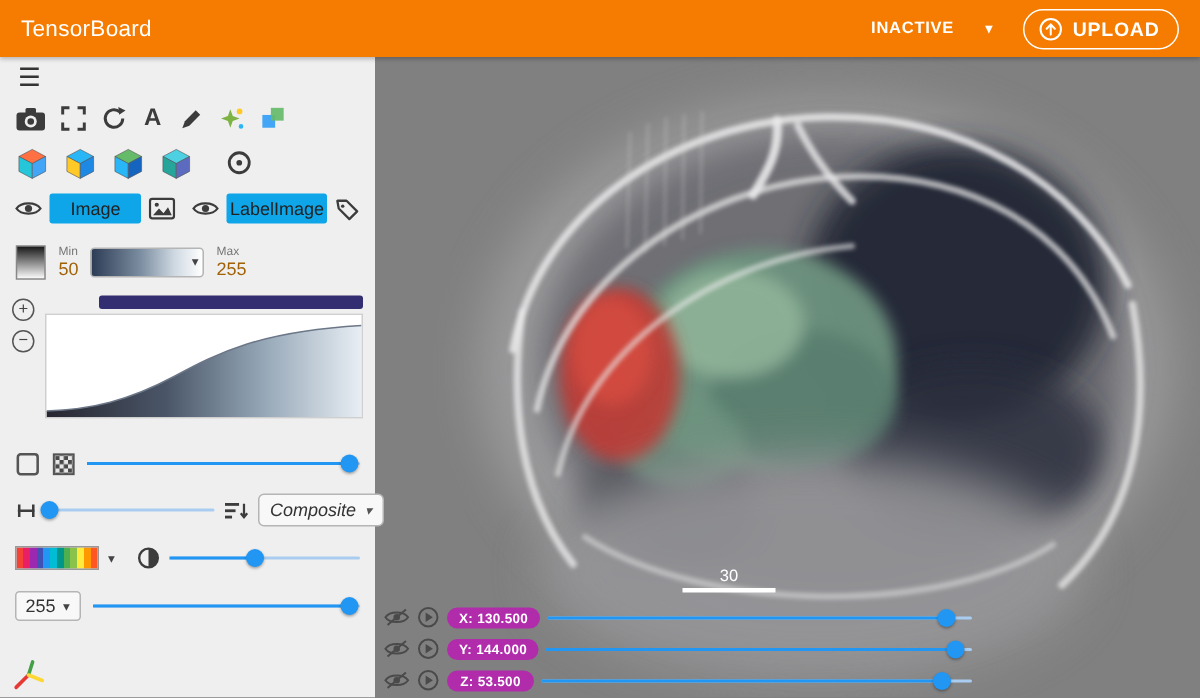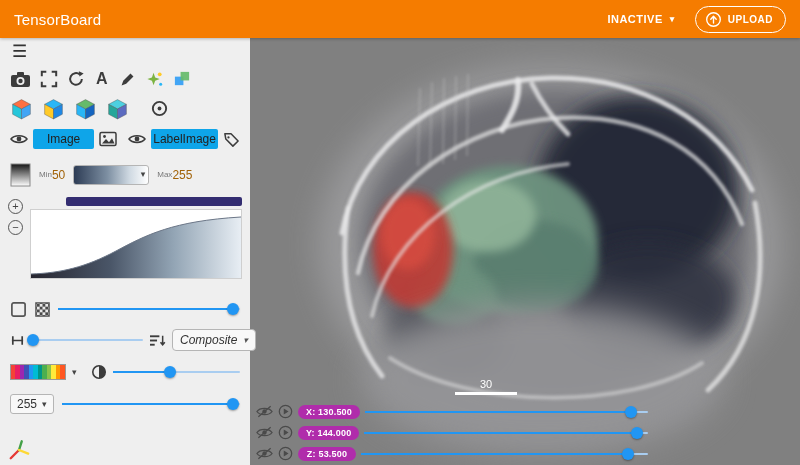--- a/index.html
+++ b/index.html
@@ -16,39 +16,39 @@
   
   .header{position:absolute;top:0;left:0;right:0;height:38px;background:var(--accent-orange);
     display:flex;align-items:center;color:#fff;z-index:30;box-shadow:0 1px 3px rgba(0,0,0,.25);}
   .app-title{font-size:15px;font-weight:500;margin:0 28px 0 14px;letter-spacing:.2px;}
   .tabs{display:flex;height:100%;}
   .tab{display:flex;align-items:center;padding:0 13px;font-size:11px;letter-spacing:.7px;
     color:rgba(255,255,255,.82);position:relative;cursor:pointer;font-weight:500;}
   .tab.active{color:#fff;font-weight:bold;}
   .tab.active::after{content:"";position:absolute;left:6px;right:6px;bottom:0;height:2px;background:#fff;}
   .header-right{margin-left:auto;display:flex;align-items:center;gap:20px;margin-right:14px;}
-  .status{font-size:11px;font-weight:bold;letter-spacing:.5px;display:flex;align-items:center;gap:7px;cursor:pointer;}
+  .status{font-size:11px;font-weight:bold;letter-spacing:.5px;display:flex;align-items:center;gap:21px;cursor:pointer;}
   .caret{font-size:9px;line-height:1;}
   .upload-btn{display:flex;align-items:center;gap:6px;border:1.5px solid #fff;border-radius:15px;
-    padding:4px 12px 4px 9px;font-size:10px;font-weight:bold;letter-spacing:.5px;cursor:pointer;}
+    padding:4px 12px 4px 9px;font-size:13px;font-weight:bold;letter-spacing:.5px;cursor:pointer;}
 
   
   .panel{position:absolute;top:38px;left:0;width:250px;bottom:0;background:#efefef;z-index:20;}
   .hamburger{font-size:17px;color:#333;padding:4px 0 0 12px;line-height:1.2;cursor:pointer;width:30px;}
   .row{display:flex;align-items:center;padding:0 10px;}
   .toolbar1{gap:9px;margin-top:3px;height:28px;}
   .toolbar2{gap:9px;height:30px;}
   .ico{display:inline-flex;align-items:center;justify-content:center;cursor:pointer;}
   .a-letter{font-weight:bold;font-size:16px;color:#3c3c3c;cursor:pointer;padding:0 2px;}
   .layers{gap:5px;height:28px;margin-top:2px;}
   .layer-pill{background:#0ea5e9;border-radius:2px;font-size:12px;color:#222;padding:3px 0;text-align:center;cursor:pointer;}
   .pill-image{width:66px;}
   .pill-label{width:72px;}
   .range-row{gap:8px;height:36px;margin-top:4px;}
-  .field{display:flex;flex-direction:row;line-height:1.1;align-items:center;}
+  .field{display:flex;flex-direction:column;line-height:1.1;}
   .field .lab{font-size:8px;color:#777;}
   .field .val{font-size:12px;color:#a16207;}
   .cmap-select{width:76px;height:20px;border:1px solid #b5b5b5;border-radius:3px;position:relative;cursor:pointer;
     background:linear-gradient(90deg,#2d3c55 0%,#7d8fa2 45%,#cfd9e2 75%,#ffffff 100%);}
   .cmap-select .caret-d{position:absolute;right:3px;top:3px;font-size:9px;color:#444;}
 
   
   .tf{position:relative;height:92px;margin:4px 8px 0 8px;}
   .tf-zoom{position:absolute;left:0;top:2px;display:flex;flex-direction:column;gap:6px;}
   .zoom-btn{width:15px;height:15px;border:1.5px solid #555;border-radius:50%;color:#444;font-size:11px;

